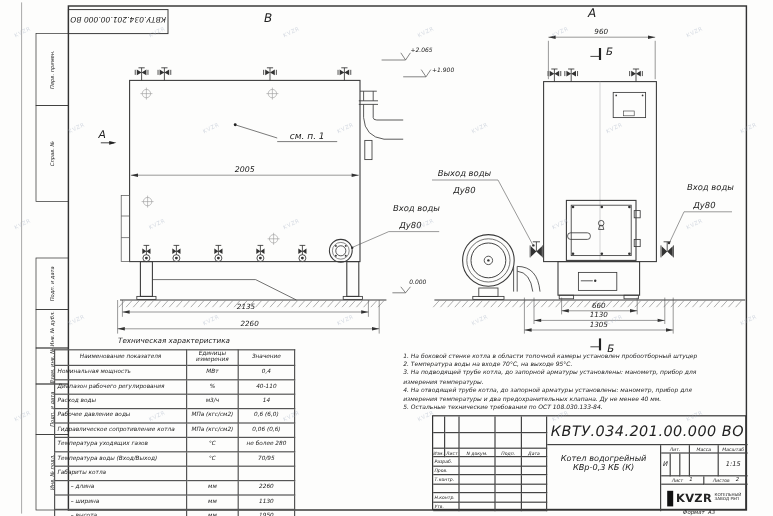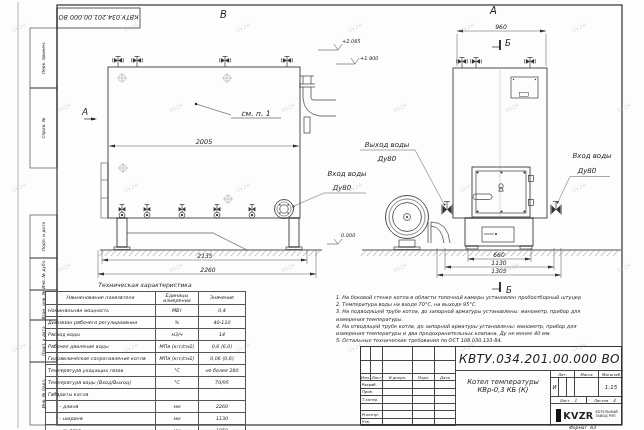--- a/index.html
+++ b/index.html
@@ -513,21 +513,21 @@
   <div class="c" style="left:52px;top:64px;width:22px;height:7.5px"></div>
   <div class="c" style="left:74px;top:64px;width:21px;height:7.5px"></div>
   <div class="c lab" style="left:0;top:71.5px;width:22px;height:7.5px;justify-content:flex-start;padding-left:1px">Утв.</div>
   <div class="c" style="left:22px;top:71.5px;width:30px;height:7.5px"></div>
   <div class="c" style="left:52px;top:71.5px;width:22px;height:7.5px"></div>
   <div class="c" style="left:74px;top:71.5px;width:21px;height:7.5px"></div>
 
   <div class="c docnum" style="left:95px;top:0;width:167px;height:24px;border-right:none">КВТУ.034.201.00.000 ВО</div>
 
   <div class="c" style="left:95px;top:24px;width:95px;height:55px;border-bottom:none;flex-direction:column;justify-content:flex-start;padding-top:7px">
-    <div style="font-size:6.8px">Котел температуры</div>
+    <div style="font-size:6.8px">Котел водогрейный</div>
     <div style="font-size:6.8px">КВр-0,3  КБ  (К)</div>
   </div>
 
   <div class="c lab" style="left:190px;top:24px;width:24px;height:7px">Лит.</div>
   <div class="c lab" style="left:214px;top:24px;width:24px;height:7px">Масса</div>
   <div class="c lab" style="left:238px;top:24px;width:24px;height:7px;border-right:none">Масштаб</div>
   <div class="c" style="left:190px;top:31px;width:8px;height:19px;font-size:5.5px">И</div>
   <div class="c" style="left:198px;top:31px;width:8px;height:19px"></div>
   <div class="c" style="left:206px;top:31px;width:8px;height:19px"></div>
   <div class="c" style="left:214px;top:31px;width:24px;height:19px"></div>

